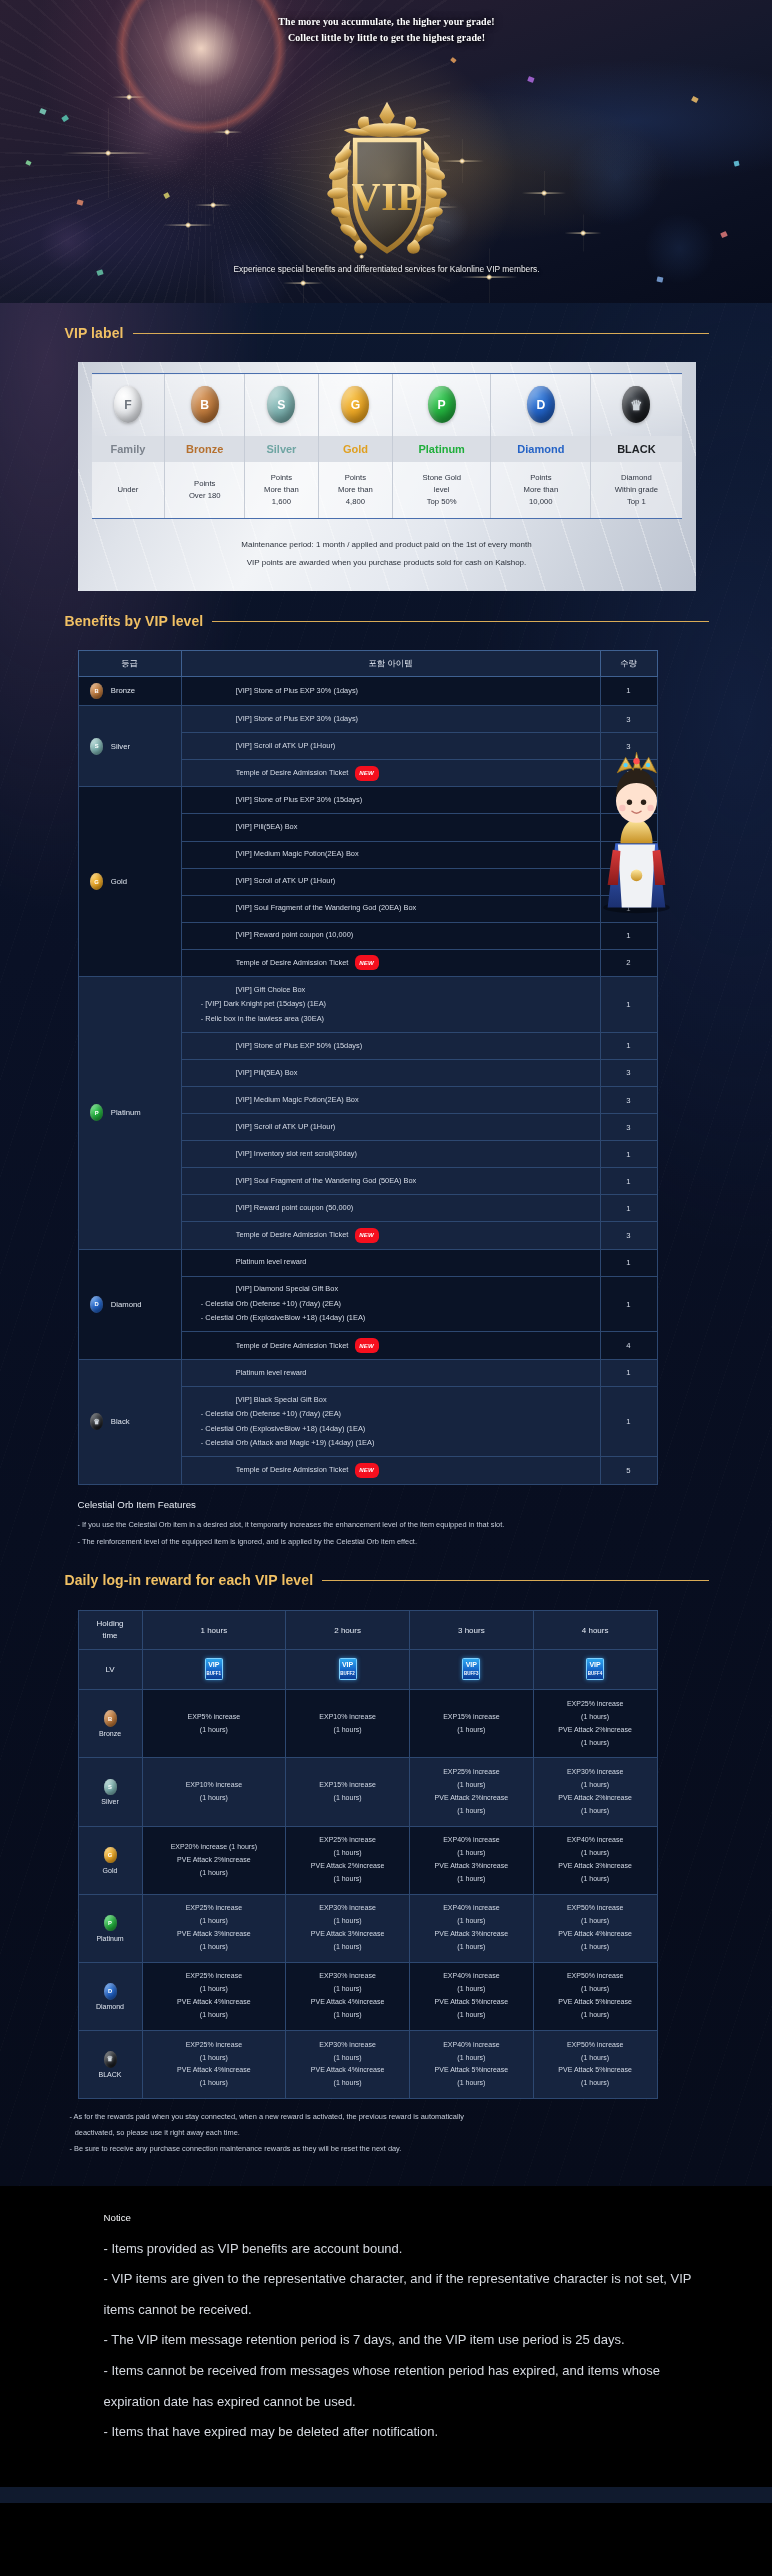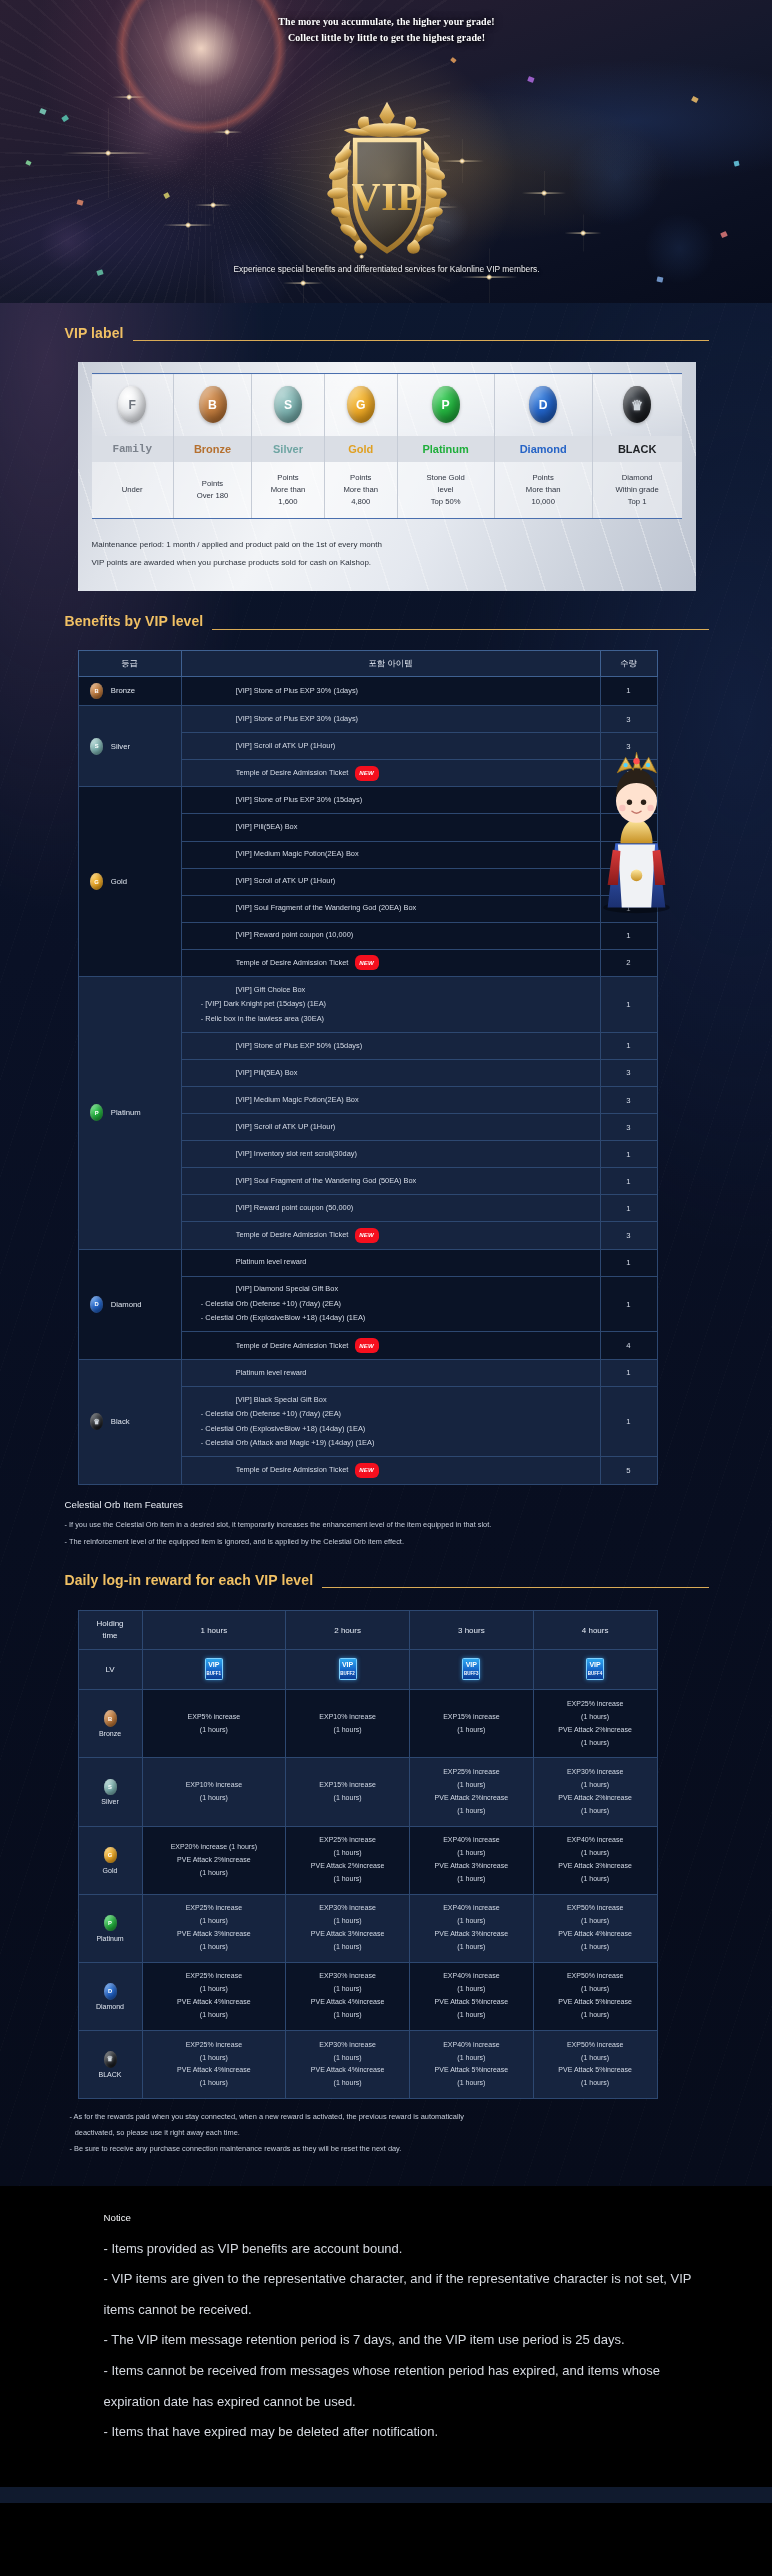--- a/index.html
+++ b/index.html
@@ -83,21 +83,21 @@
     padding-bottom: 6.4px;
   }
   .body-bg::before {
     content: ""; position: absolute; inset: 0;
     background: repeating-linear-gradient(108deg, rgba(255,255,255,0.018) 0px, rgba(255,255,255,0.018) 0.6px, rgba(255,255,255,0) 0.6px, rgba(255,255,255,0) 30px);
     pointer-events: none;
   }
   .wrap { width: 644px; margin: 0 auto; position: relative; z-index: 2; }
 
   .sect-title {
-    display: flex; align-items: flex-end; gap: 9px;
+    display: flex; align-items: center; gap: 9px;
     padding-top: 22px; padding-bottom: 3.9px;
   }
   .sect-title h2 {
     font-size: 14px; font-weight: bold; color: #f0c064; white-space: nowrap;
     letter-spacing: 0.1px;
   }
   .sect-title .rule { flex: 1; height: 0.6px; background: #d9ab56; }
 
   
   .label-panel {
@@ -120,21 +120,21 @@
     border-left: 0.6px solid #c6ccd6;
     height: 62px; text-align: center; vertical-align: middle;
     background: linear-gradient(180deg, rgba(255,255,255,.55), rgba(255,255,255,.18));
   }
   .grade-table tr.icon-row td:first-child { border-left: none; }
   .grade-table tr.name-row td {
     border-left: 0.6px solid #c6ccd6;
     background: #dadee5; height: 26px; text-align: center;
     font-size: 11px; font-weight: bold;
   }
-  .grade-table tr.name-row td:first-child { border-left: none; font-family: Liberation Mono, monospace; }
+  .grade-table tr.name-row td:first-child { border-left: none; }
   .grade-table tr.desc-row td {
     border-left: 0.6px solid #c6ccd6;
     border-bottom: 1.3px solid #4a6fae;
     background: rgba(255,255,255,.48);
     height: 57px; text-align: center; vertical-align: middle;
     font-size: 7.7px; color: #2e3440; line-height: 1.55;
   }
   .grade-table tr.desc-row td:first-child { border-left: none; }
 
   .gem {
@@ -145,21 +145,21 @@
   }
   .gem.f { background: radial-gradient(circle at 35% 28%, #ffffff 0%, #e9ebee 45%, #c9ccd2 100%); color:#6f757e; }
   .gem.b { background: radial-gradient(circle at 35% 28%, #d79a62 0%, #c07c3f 45%, #97571f 100%); }
   .gem.s { background: radial-gradient(circle at 35% 28%, #a9cfcd 0%, #7fb3b1 45%, #5a8f8e 100%); }
   .gem.g { background: radial-gradient(circle at 35% 28%, #f6c453 0%, #eda927 45%, #cf8a0d 100%); }
   .gem.p { background: radial-gradient(circle at 35% 28%, #4fd06a 0%, #24b23f 45%, #14892c 100%); }
   .gem.d { background: radial-gradient(circle at 35% 28%, #4f8ee0 0%, #2263c7 45%, #14479a 100%); }
   .gem.k { background: radial-gradient(circle at 35% 28%, #4a4f55 0%, #23262b 45%, #0a0b0d 100%); }
   .gem.k .crown { font-size: 13.5px; color: #cfd6dc; text-shadow: 0 0 3.2px rgba(255,255,255,.5); }
 
-  .period-box { position: relative; z-index: 2; padding: 16.7px 0 19.3px 0; }
+  .period-box { position: relative; z-index: 2; padding: 16.7px 0 19.3px 0; text-align: center; }
   .period-box p { font-size: 8px; color: #2c323c; line-height: 2.25; }
 
   
   .char {
     position: absolute; right: 18px; top: 444px; width: 109px; height: 167px; z-index: 7; pointer-events: none;
   }
 
   
   .ben-wrap { margin-top: 16.7px; margin-left: 13px; width: 580px; }
   table.ben { width: 100%; border-collapse: collapse; border: 0.6px solid #3f6191; }
@@ -188,21 +188,21 @@
     box-shadow: inset -1.9px -2.6px 4.5px rgba(0,0,0,.3), inset 1.3px 1.9px 3.9px rgba(255,255,255,.35);
   }
   .tier-label { font-size: 7.7px; color: #dfe5ee; }
   .newbadge {
     display: inline-block; margin-left: 6.4px; background: #f50f1e; color: #fff;
     font-size: 6.1px; font-weight: bold; font-style: italic;
     padding: 1.3px 4.5px 1.6px 4.5px; border-radius: 5.8px; vertical-align: middle;
     letter-spacing: 0.2px;
   }
 
-  .orb-feat { margin-top: 14px; width: 580px; }
+  .orb-feat { margin-top: 14px; margin-left: 13px; width: 580px; }
   .orb-feat h3 { font-size: 9.7px; color: #e7ebf2; font-weight: normal; margin-bottom: 7.7px; }
   .orb-feat p { font-size: 7.4px; color: #c7cedb; line-height: 2.2; }
 
   
   .daily-wrap { margin-top: 18px; margin-left: 13px; width: 580px; }
   table.daily { width: 100%; border-collapse: collapse; border: 0.6px solid #3f6191; }
   table.daily th, table.daily td { border: 0.6px solid #2d4871; }
   table.daily th {
     background: #16243f; color: #e4eaf4; font-weight: normal; font-size: 8px; padding: 7.7px 0;
   }

